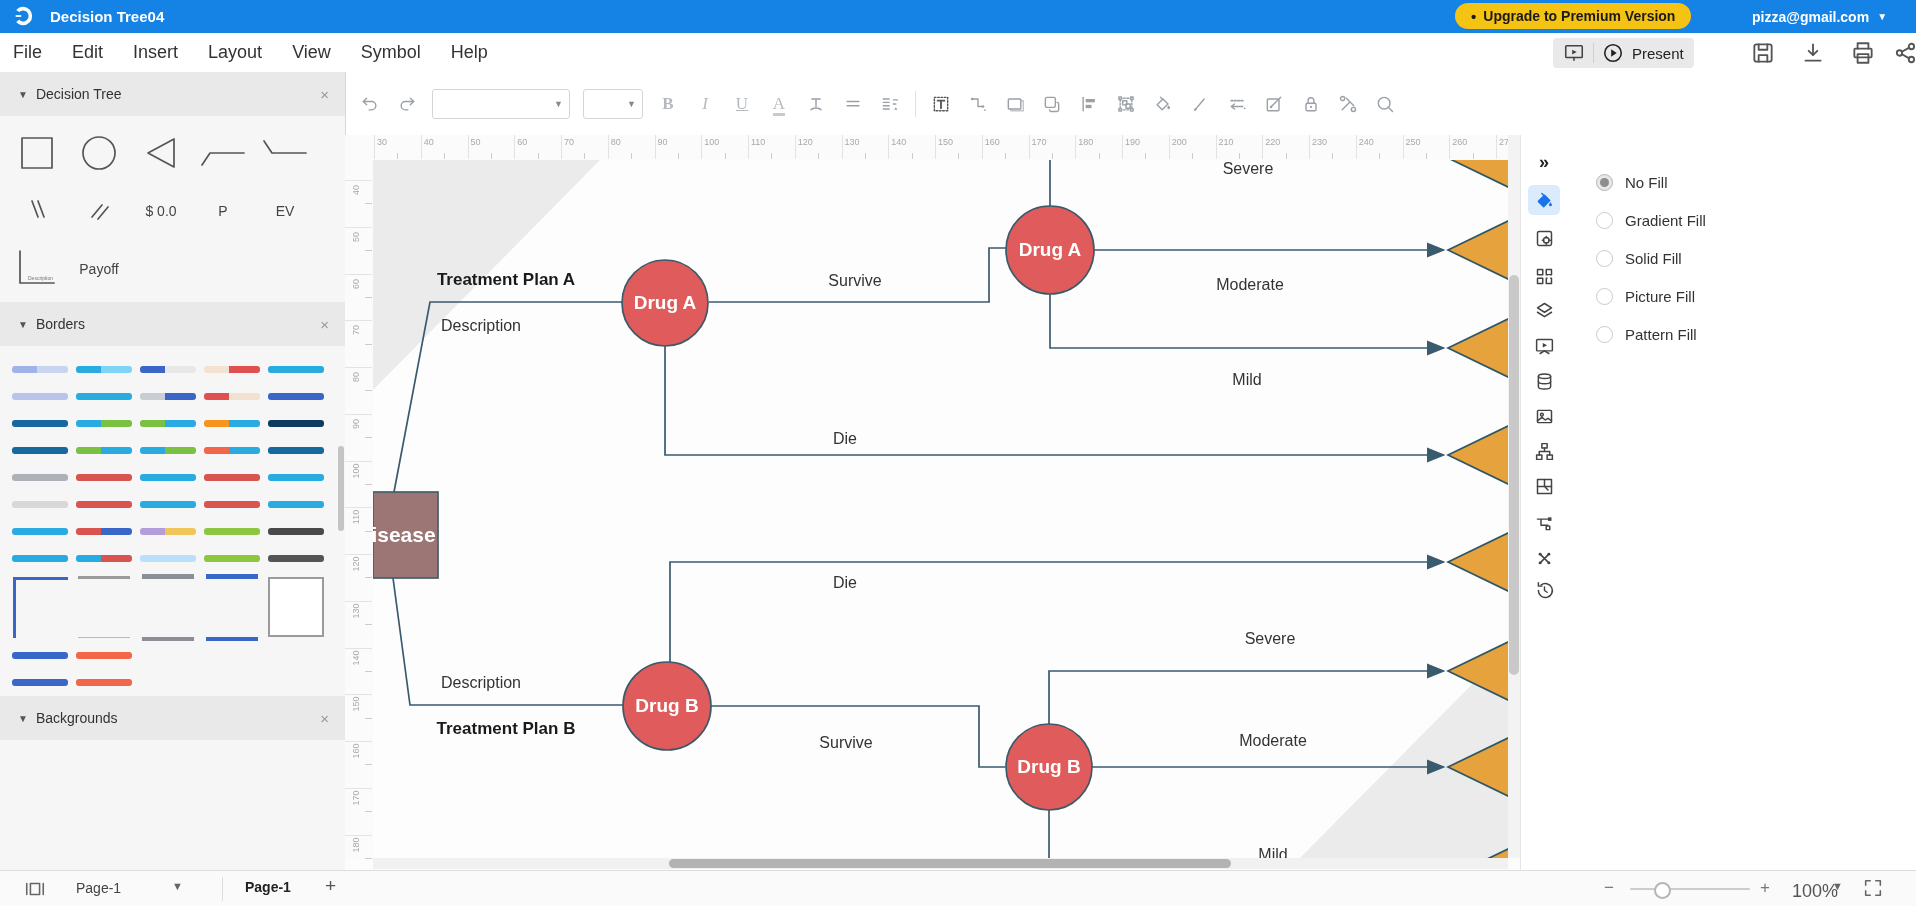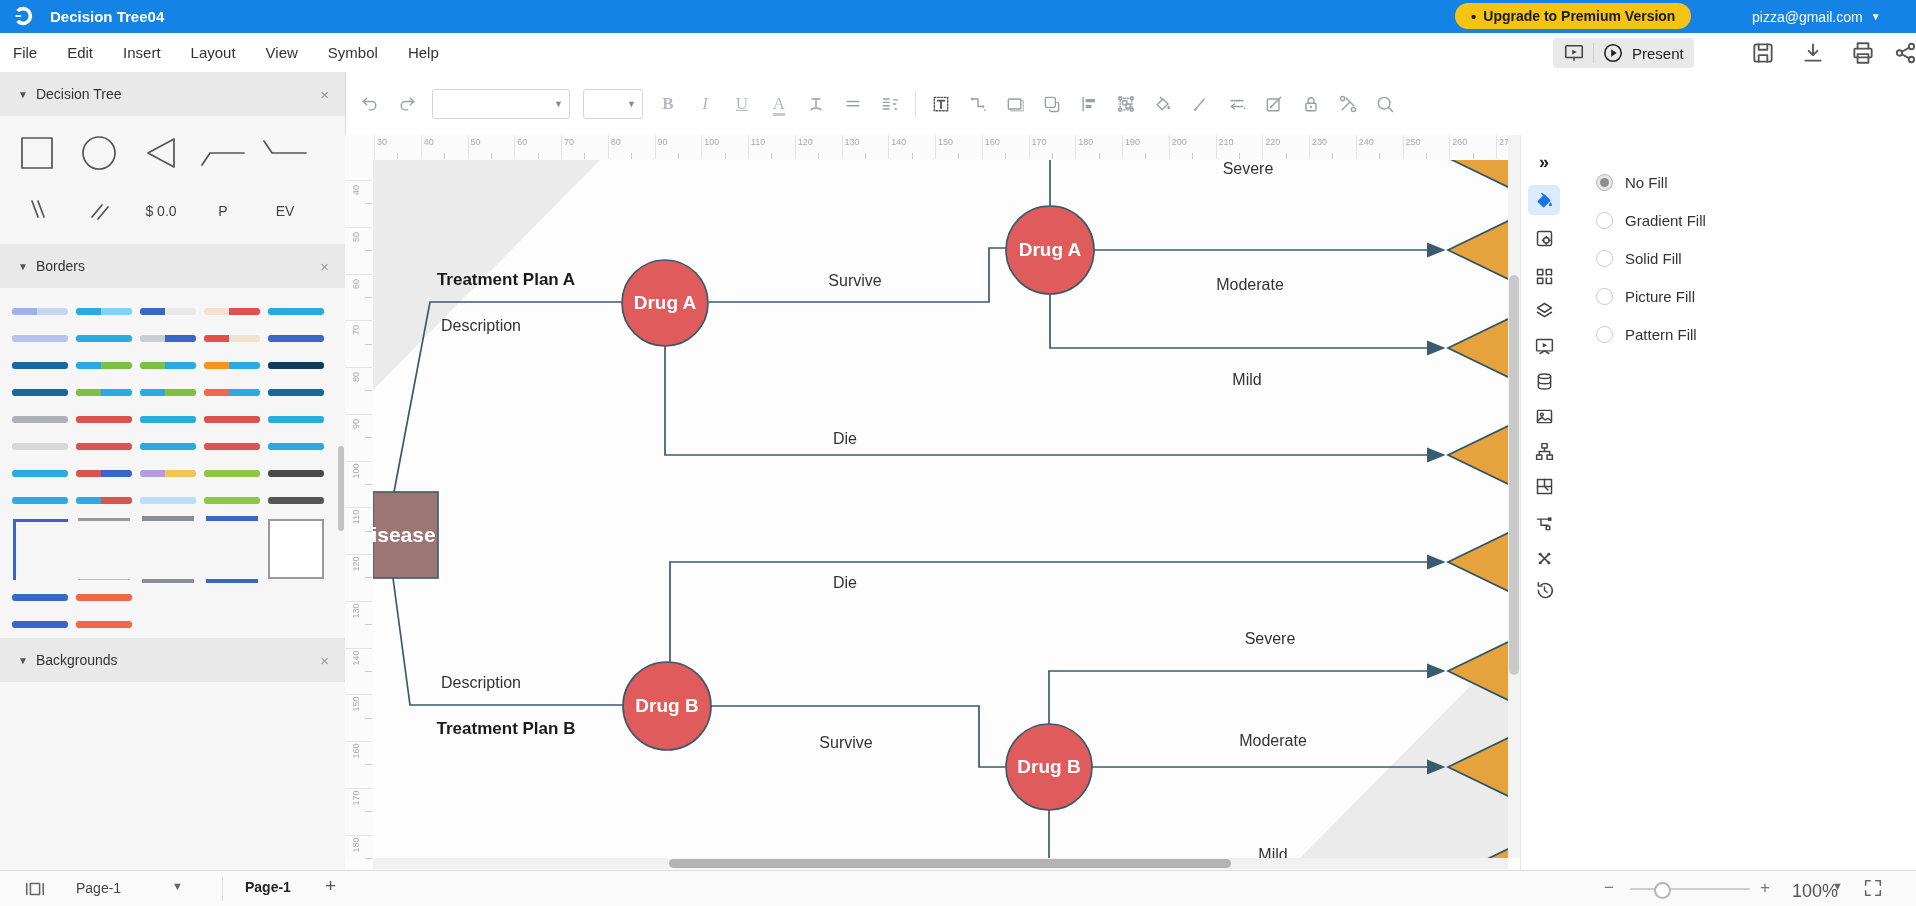--- a/index.html
+++ b/index.html
@@ -3,25 +3,25 @@
 <meta charset="utf-8">
 <style>
   html,body{margin:0;padding:0;background:#ddd;font-family:"Liberation Sans",sans-serif;}
   #app{position:relative;width:1916px;height:906px;background:#fff;overflow:hidden;font-family:"Liberation Sans",sans-serif;}
   
   #topbar{position:absolute;left:0;top:0;width:1916px;height:33px;background:#1583e6;display:flex;align-items:center;}
   #logo{position:absolute;left:12px;top:5px;width:22px;height:22px;}
   #doc-title{position:absolute;left:50px;top:0;height:33px;line-height:33px;color:#fff;font-size:15px;font-weight:bold;}
   #upgrade-btn{position:absolute;left:1455px;top:3px;height:26px;background:#f5c313;border-radius:14px;display:flex;align-items:center;padding:0 16px;color:#1a1a1a;font-size:14px;font-weight:bold;cursor:pointer;}
   #upgrade-btn .dot{margin-right:7px;font-size:15px;}
-  #account{position:absolute;left:1752px;top:0;height:33px;display:flex;align-items:center;color:#fff;font-size:14px;font-weight:normal;gap:8px;}
+  #account{position:absolute;left:1752px;top:0;height:33px;display:flex;align-items:center;color:#fff;font-size:14px;font-weight:bold;gap:8px;}
   #account .car{font-size:10px;}
   
   #menubar{position:absolute;left:0;top:33px;width:1916px;height:39px;background:#fff;border-bottom:1px solid #ececec;display:flex;align-items:center;}
-  .menu-item{margin-left:30px;font-size:15px;color:#333;cursor:pointer;}
+  .menu-item{margin-left:30px;font-size:18px;color:#333;cursor:pointer;}
   .menu-item:first-child{margin-left:13px;}
   #present-group{position:absolute;left:1553px;top:38px;height:30px;background:#e9e9e9;border-radius:4px;display:flex;align-items:center;padding:0 10px;gap:8px;}
   #present-group .sep{width:1px;height:20px;background:#cfcfcf;}
   #present-label{font-size:15px;color:#222;}
   .top-act{position:absolute;top:40px;width:26px;height:26px;color:#555;}
   
   #toolbar{position:absolute;left:345px;top:72px;width:1571px;height:63px;background:#fff;border-bottom:1px solid #d9d9d9;display:flex;align-items:center;}
   .tb{width:24px;height:24px;margin-left:13px;color:#9aa0a6;display:flex;align-items:center;justify-content:center;font-size:16px;cursor:pointer;flex:0 0 auto;}
   .tb.dark{color:#555;}
   .tb svg{width:20px;height:20px;}
@@ -356,20 +356,34 @@
           <div class="sym-cell">
             <span class="sym-txt">$ 0.0</span>
           </div>
           <div class="sym-cell">
             <span class="sym-txt">P</span>
           </div>
           <div class="sym-cell">
             <span class="sym-txt">EV</span>
           </div>
         </div>
+        <div class="sym-row">
+          <div class="sym-cell">
+            <svg class="lineic" viewBox="0 0 50 44">
+              <path d="M8 4v32h34" style="color:#555"></path>
+              <text x="16" y="33" font-size="5" fill="#777" stroke="none">Description</text>
+            </svg>
+          </div>
+          <div class="sym-cell">
+            <span class="sym-txt">Payoff</span>
+          </div>
+          <div class="sym-cell"></div>
+          <div class="sym-cell"></div>
+          <div class="sym-cell"></div>
+        </div>
       </div>
     <div class="lp-sec">
       <span class="tri">▼</span>
       <span class="lbl">Borders</span>
       <span class="x">×</span>
     </div>
     <div id="borders-grid">
         <div class="bdr-row">
           <div class="bdr-cell">
             <div class="bdr-bar" style="background: linear-gradient(90deg, rgb(159, 179, 232) 45%, rgb(201, 212, 240) 45%);"></div>

